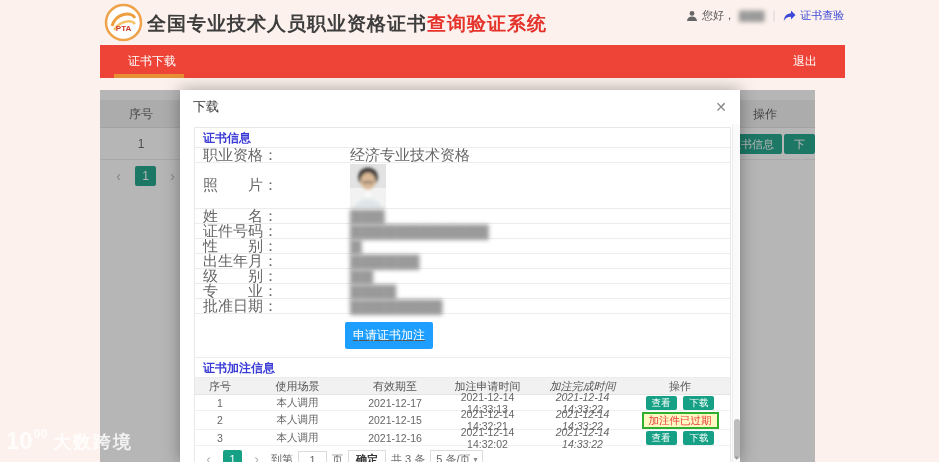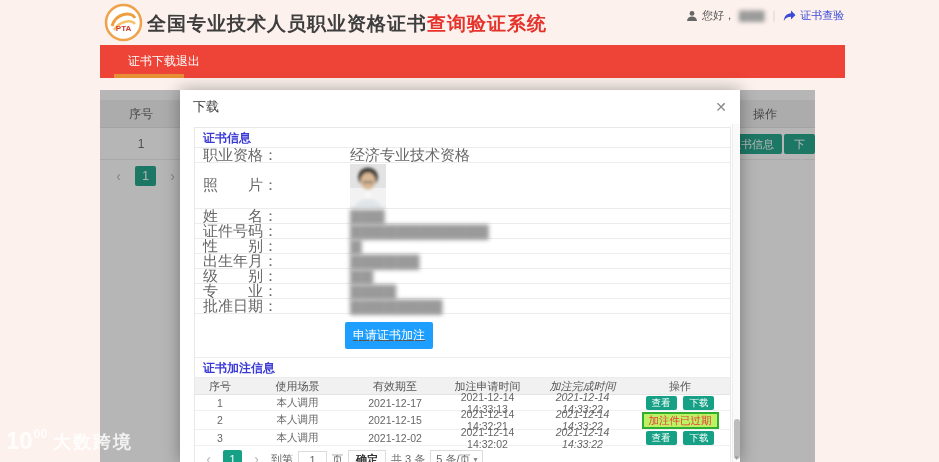--- a/index.html
+++ b/index.html
@@ -11,21 +11,21 @@
   
   .hdr { position:absolute; left:0; top:0; width:939px; height:45px; }
   .logo { position:absolute; left:104px; top:3px; width:39px; height:39px; }
   .title { position:absolute; left:147px; top:11px; font-size:19px; font-weight:bold; color:#3e3e3e; letter-spacing:1px; white-space:nowrap; }
   .title .accent { color:#e5332c; }
   .userbar { position:absolute; left:686px; top:8px; display:flex; align-items:center; gap:4px; font-size:11px; color:#555; }
   .userbar .vlink { color:#3b49d8; }
   .blur { filter:blur(2px); color:#9a9a9a; }
   
   .nav { position:absolute; left:100px; top:45px; width:745px; height:33px; background:#ee4438;
-         display:flex; align-items:center; justify-content:flex-start; padding:0 28px;
+         display:flex; align-items:center; justify-content:space-between; padding:0 28px;
          color:#fff; font-size:12px; }
   .nav-tab { position:relative; height:33px; display:flex; align-items:center; }
   .nav-underline { position:absolute; left:-14px; bottom:0; width:70px; height:4px; background:#e78f35; }
   
   .card { position:absolute; left:100px; top:90px; width:715px; height:372px; background:#fff; }
   .band { position:absolute; left:0; top:10px; width:100%; height:28px; background:#f0f0f0; border-bottom:1px solid #e2e2e2; }
   .bcell { position:absolute; top:0; line-height:28px; text-align:center; font-size:12px; color:#555; }
   .brow { position:absolute; left:0; top:38px; width:100%; height:32px; border-bottom:1px solid #ececec; }
   .bcell2 { position:absolute; top:0; line-height:32px; text-align:center; font-size:12px; color:#666; }
   .bbtn { position:absolute; top:6px; height:20px; line-height:20px; padding:0 8px; background:#16a085; color:#fff; font-size:11px; border:none; border-radius:2px; }
@@ -58,21 +58,21 @@
   .applyrow { height:44px; display:flex; align-items:center; border-bottom:1px solid #ececec;text-decoration:underline; }
   .applybtn { margin-left:150px; width:88px; height:27px; background:#1e9fff; color:#fff;
               font-size:12px; border:none; border-radius:2px; cursor:pointer; }
   .ahead { display:flex; align-items:center; height:17px; background:#f1f1f1;
            border-bottom:1px solid #e4e4e4; font-size:11px; color:#555; text-align:center; }
   .arow { display:flex; align-items:center; height:16px; border-bottom:1px solid #f0f0f0;
           font-size:10.5px; color:#666; text-align:center; }
   .c1{width:50px;} .c2{width:105px;} .c3{width:90px;} .c4{width:95px;} .c5{width:95px;font-style:italic;} .c6{width:100px;}
   .abtn { display:inline-block; background:#16a085; color:#fff; font-size:9.5px; line-height:12px;
           padding:1px 6px; border:none; border-radius:2px; margin:0 2px; cursor:pointer; }
-  .expired { display:inline-block; border:2px solid #2fae2f; color:#e83a3a; background:#bef264;
+  .expired { display:inline-block; border:2px solid #2fae2f; color:#e83a3a; background:#fef9c3;
              font-size:10.5px; line-height:13px; padding:0 5px; }
   .mpager { display:flex; align-items:center; gap:5px; font-size:11px; color:#666; padding:4px 0 0 4px; }
   .pg { width:19px; height:19px; line-height:19px; text-align:center; }
   .pg.active { background:#16a085; color:#fff; border-radius:2px; }
   .jinput { width:29px; height:18px; border:1px solid #dcdcdc; text-align:center; font-size:11px; color:#666; }
   .confirm { height:19px; padding:0 7px; border:1px solid #dcdcdc; background:#fff; font-size:11px;
              color:#333; font-weight:bold; cursor:pointer; }
   .ppsel { height:19px; padding:0 5px; border:1px solid #dcdcdc; display:flex; align-items:center; gap:3px; cursor:pointer; }
   .caret { font-size:8px; color:#888; }
   .sbar { position:absolute; right:0; top:34px; bottom:0; width:8px; background:#fafafa; border-left:1px solid #ededed; }
@@ -240,21 +240,21 @@
       <span class="c4">2021-12-14 14:32:21</span>
       <span class="c5">2021-12-14 14:33:22</span>
       <span class="c6">
         <span class="expired">加注件已过期</span>
       </span>
     </div>
 
     <div class="arow">
       <span class="c1">3</span>
       <span class="c2">本人调用</span>
-      <span class="c3">2021-12-02</span>
+      <span class="c3">2021-12-16</span>
       <span class="c4">2021-12-14 14:32:02</span>
       <span class="c5">2021-12-14 14:33:22</span>
       <span class="c6">
         <button class="abtn">查看</button>
         <button class="abtn">下载</button>
       </span>
     </div>
 
     <div class="mpager">
       <span class="pg arrowg">‹</span>

